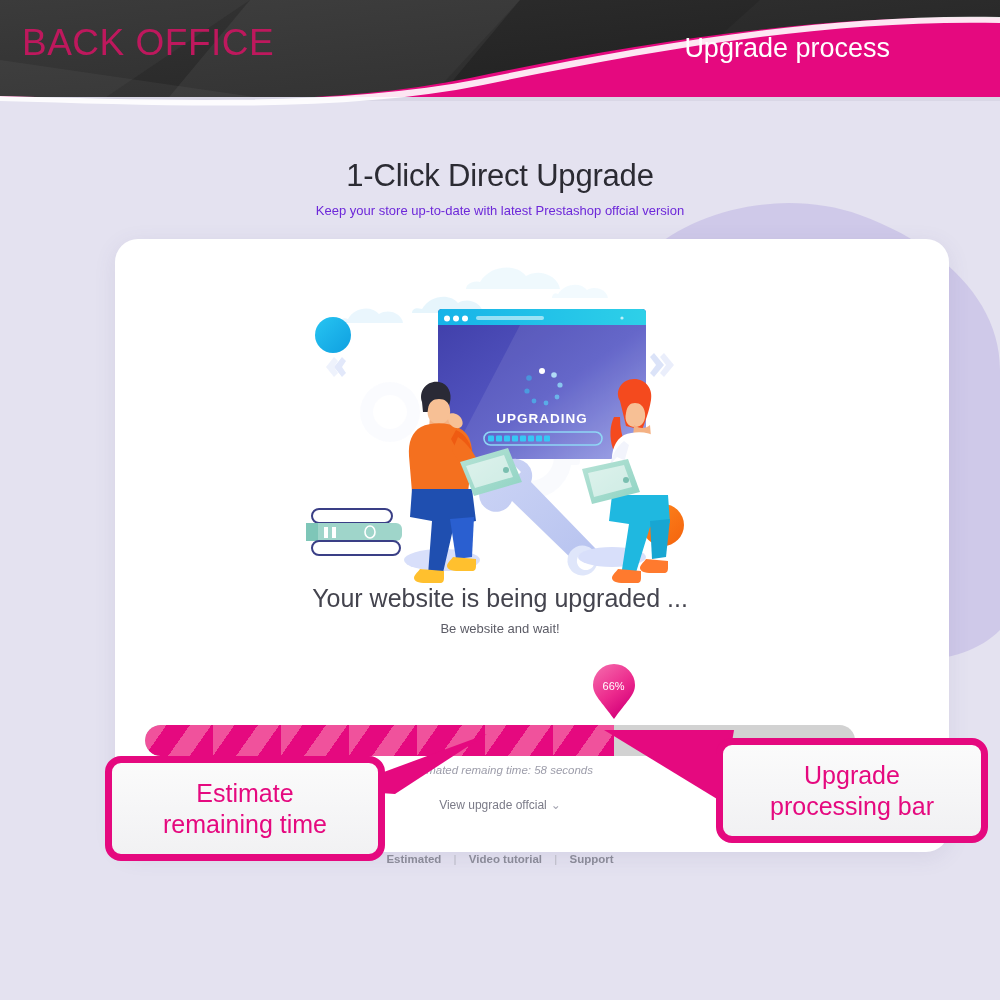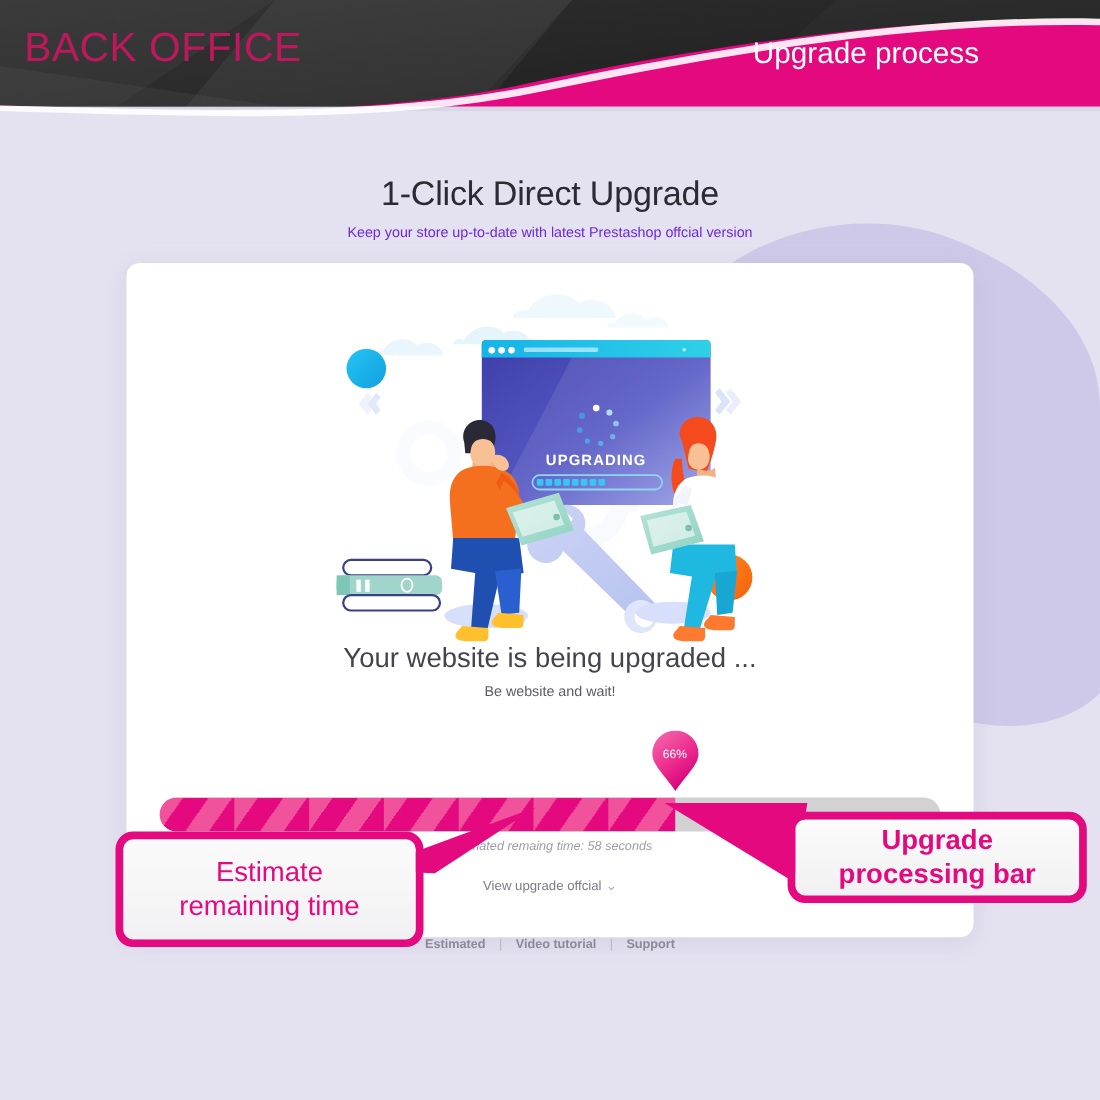--- a/index.html
+++ b/index.html
@@ -37,22 +37,22 @@
   .page-heading h1 {
     font-size: 31px; font-weight: 400; color: #2b2b33; letter-spacing: -0.2px;
   }
   .page-heading p {
     margin-top: 9px; font-size: 13px; color: #6d28d9; font-weight: 400;
   }
 
   
   .card {
     position: absolute; left: 115px; top: 239px;
-    width: 770px; height: 613px;
-    background: #ffffff; border-radius: 12px;
+    width: 834px; height: 613px;
+    background: #ffffff; border-radius: 23px;
     box-shadow: 0 5px 22px rgba(90,80,140,0.10);
     z-index: 3; overflow: hidden;
   }
 
   
   .illus { position: absolute; left: 0; top: 18px; width: 770px; height: 330px; }
   .illus svg { display: block; margin: 0 auto; }
 
   
   .status-wrap { position: absolute; left: 0; top: 345px; width: 770px; text-align: center; }
@@ -110,21 +110,21 @@
     background: linear-gradient(180deg,#fbfbfb 0%, #f1f1f3 100%);
     border: 7px solid #e5097f; border-radius: 16px;
     display: flex; align-items: center; justify-content: center;
     text-align: center; color: #e5097f;
     font-size: 25px; line-height: 1.22; font-weight: 400;
     padding: 10px 14px;
   }
   #callout-eta { left: 105px; top: 756px; }
   #callout-eta .box { width: 280px; height: 105px; }
   #callout-bar { left: 716px; top: 738px; }
-  #callout-bar .box { width: 272px; height: 83px; font-weight: bold; }
+  #callout-bar .box { width: 272px; height: 105px; }
 </style>
 </head>
 <body>
 
 <div id="stage">
 
   <div class="bg-blob">
     <svg width="1000" height="560" viewBox="0 0 1000 560" xmlns="http://www.w3.org/2000/svg">
       <path d="M645,145 C700,95 790,80 860,105 C940,134 1000,190 1000,260 L1000,520
                C960,560 880,560 820,520 C745,470 760,400 700,360

